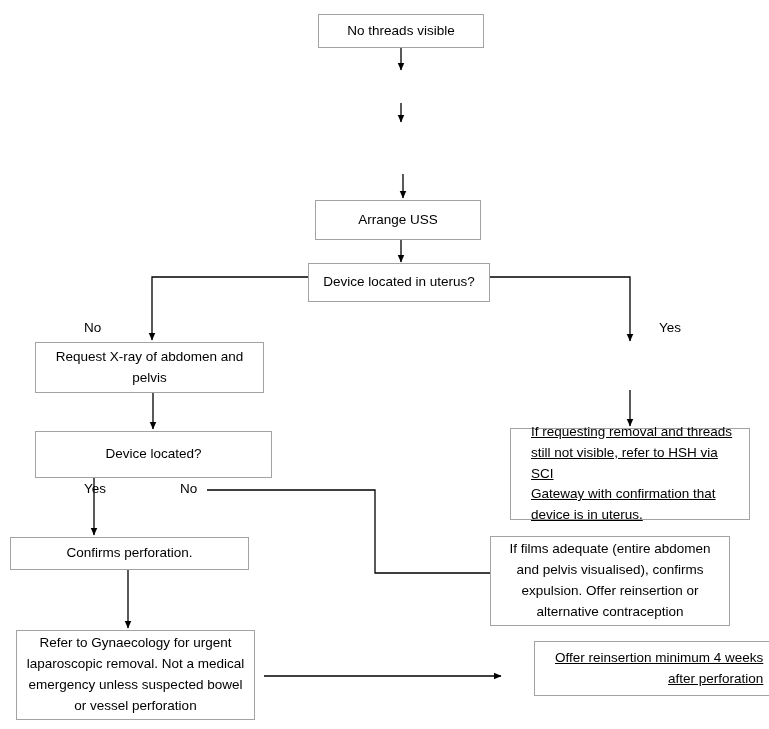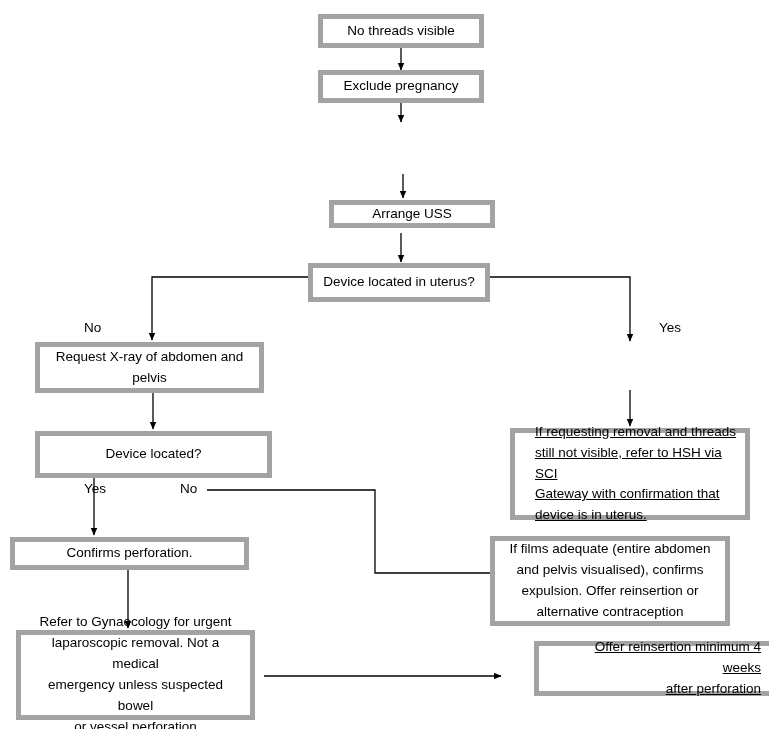--- a/index.html
+++ b/index.html
@@ -10,21 +10,21 @@
   #canvas{
     position:relative;
     width:769px;
     height:729px;
     background:#ffffff;
     overflow:hidden;
   }
   .node{
     position:absolute;
     box-sizing:border-box;
-    border:5px solid #a3a3a3;
+    border:1px solid #a3a3a3;
     background:#ffffff;
     display:flex;
     align-items:center;
     justify-content:center;
     text-align:center;
     font-size:13.5px;
     line-height:1.55;
     padding:3px 8px;
     white-space:pre-line;
   }
@@ -82,24 +82,23 @@
       <path d="M128,570 L128,628" marker-end="url(#ah)"></path>
 
       <path d="M264,676 L501,676" marker-end="url(#ah)"></path>
 
       <path d="M630,390 L630,426" marker-end="url(#ah)"></path>
     </g>
   </svg>
 
   <div class="node" style="left:318px;top:14px;width:166px;height:34px;">No threads visible</div>
 
-  <div class="node" style="left:318px;top:70px;width:166px;height:33px;">Exclude pregnancy</div>
 
 
-  <div class="node" style="left:329px;top:200px;width:166px;height:28px;">Arrange USS</div>
+  <div class="node" style="left:315px;top:200px;width:166px;height:40px;">Arrange USS</div>
 
   <div class="node" style="left:308px;top:263px;width:182px;height:39px;">Device located in uterus?</div>
 
   <div class="node" style="left:35px;top:342px;width:229px;height:51px;">Request X-ray of abdomen and
 pelvis</div>
 
   <div class="node" style="left:35px;top:431px;width:237px;height:47px;">Device located?</div>
 
   <div class="node" style="left:10px;top:537px;width:239px;height:33px;">Confirms perforation.</div>
 

